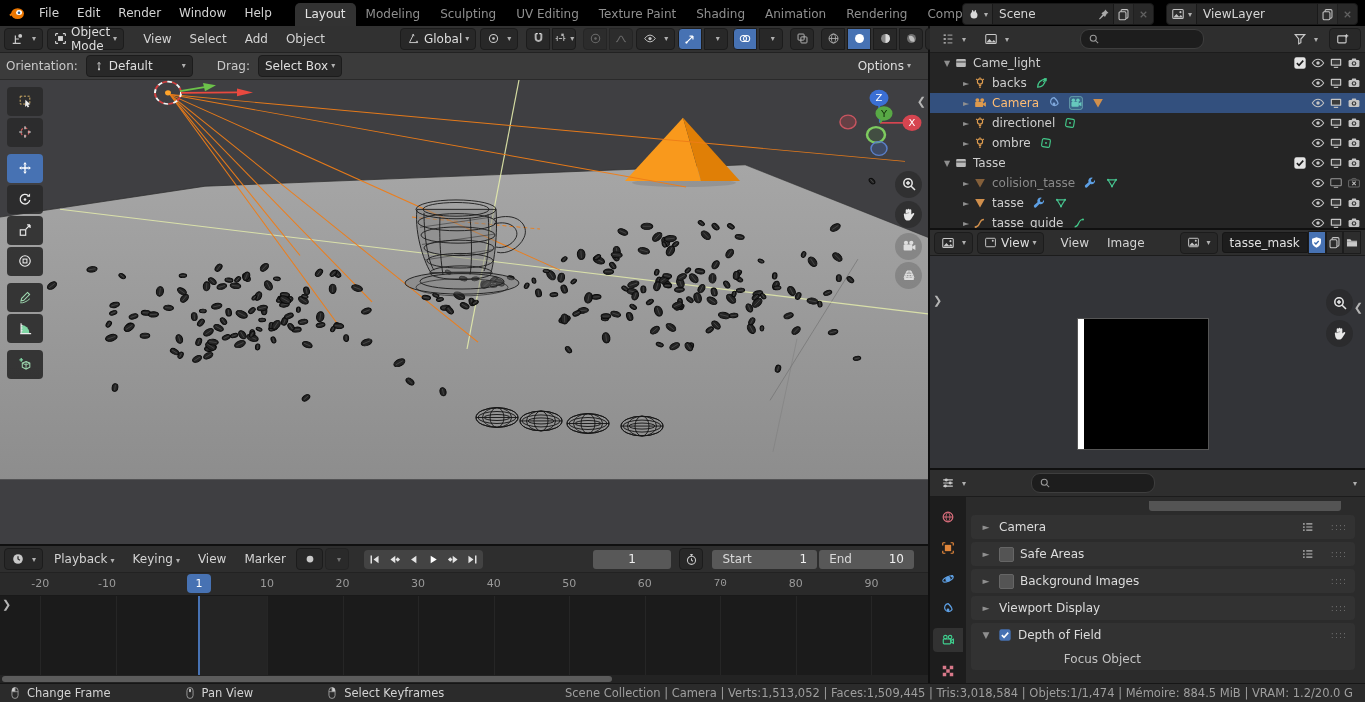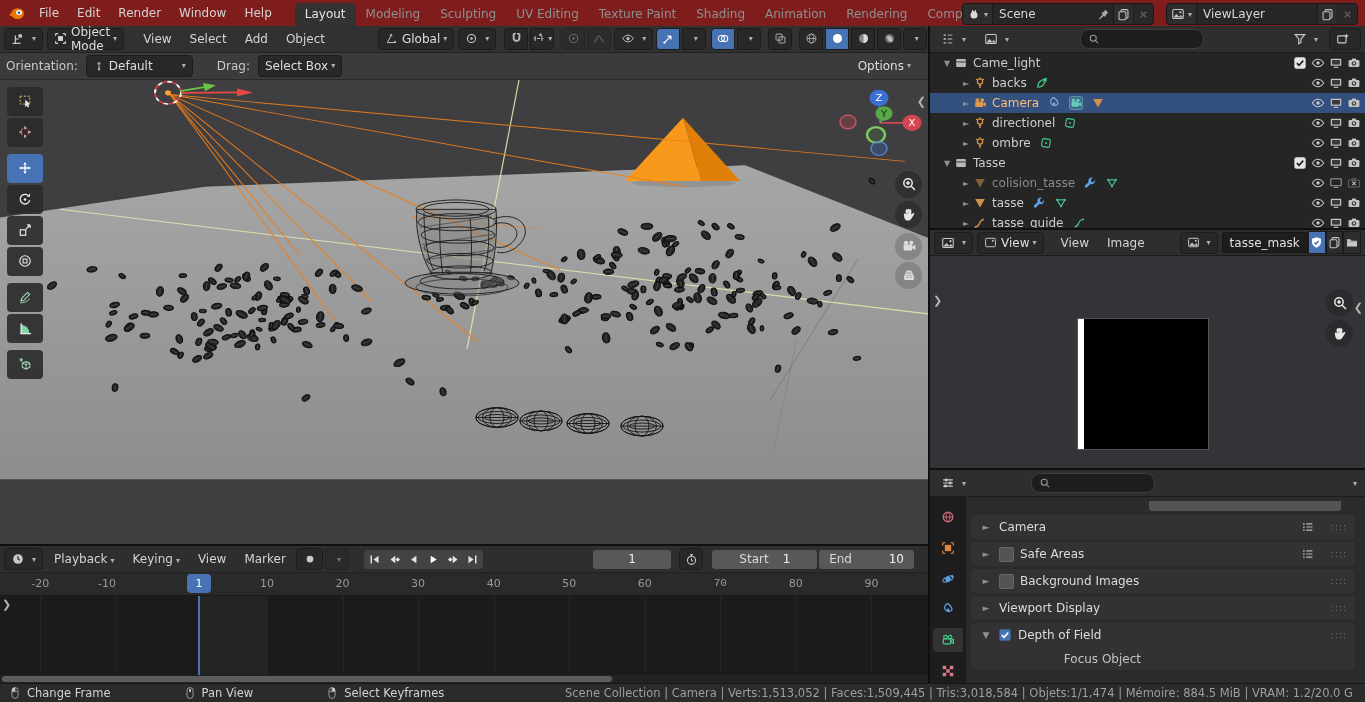--- a/index.html
+++ b/index.html
@@ -2,21 +2,21 @@
 <html><head>
 <meta charset="utf-8">
 <style>
   html,body{margin:0;padding:0;background:#101010;}
   .root{position:relative;width:1365px;height:702px;background:#1d1d1d;
         font-family:"DejaVu Sans","Liberation Sans",sans-serif;font-size:12px;color:#d0d0d0;
         overflow:hidden;user-select:none;}
   .icon{display:inline-flex;align-items:center;justify-content:center;vertical-align:middle;}
   .chevglyph{font-size:8px;color:#b0b0b0;margin-left:3px;}
   
-  .topbar{position:absolute;left:0;top:0;width:1365px;height:26px;background:#7f1d1d;display:flex;align-items:center;}
+  .topbar{position:absolute;left:0;top:0;width:1365px;height:26px;background:#000000;display:flex;align-items:center;}
   .tb-menus{display:flex;align-items:center;margin-left:4px;}
   .menu-item{padding:0 9px;color:#d3d3d3;cursor:default;}
   .ws-tabs{display:flex;align-items:flex-end;height:26px;margin-left:14px;overflow:hidden;width:690px;}
   .ws-tab{padding:4px 10px 5px;color:#8f8f8f;white-space:nowrap;border-radius:5px 5px 0 0;}
   .ws-tab.active{background:#323232;color:#e4e4e4;}
   .id-group{position:absolute;top:3px;height:20px;display:flex;align-items:center;background:#262626;border:1px solid #191919;border-radius:4px;}
   .id-iconbtn{display:flex;align-items:center;padding:0 4px;height:100%;border-right:1px solid #191919;background:#2d2d2d;border-radius:4px 0 0 4px;}
   .id-field{display:flex;align-items:center;padding:0 6px;color:#d6d6d6;}
   .id-btn{display:flex;align-items:center;justify-content:center;width:19px;height:100%;border-left:1px solid #191919;background:#2d2d2d;}
   .id-btn.last{border-radius:0 4px 4px 0;}
@@ -214,21 +214,21 @@
           </span>
           <span>Object Mode</span>
             <span class="chevglyph">▾</span>
         </span>
         <div id="vp-menus" style="display:flex;margin-left:8px">
             <span class="menu-item">View</span>
             <span class="menu-item">Select</span>
             <span class="menu-item">Add</span>
             <span class="menu-item">Object</span>
           </div>
-        <span class="hbtn" style="margin-left:44px">
+        <span class="hbtn" style="margin-left:66px">
           <span class="icon">
             <svg width="13" height="13" viewBox="0 0 16 16">
                 <path d="M3 13L8 3M8 3l-2 1M8 3l.5 2.2M3 13h10M13 13l-2-1.4M13 13l-.6-2.2" stroke="#c9c9c9" stroke-width="1.2" fill="none"></path>
               </svg>
           </span>
           <span>Global</span>
             <span class="chevglyph">▾</span>
         </span>
         <span class="hbtn">
           <span class="icon">
@@ -1591,21 +1591,21 @@
           </div>
           <span class="numfield" style="width:80px;margin-left:110px">
             <span>1</span>
           </span>
           <span class="toggle seg-all" style="margin-left:8px">
             <svg width="13" height="13" viewBox="0 0 16 16">
                 <circle cx="8" cy="9" r="5" fill="none" stroke="#c9c9c9" stroke-width="1.3"></circle>
                 <path d="M8 6.5V9l1.8 1.2M6.5 2h3M8 2v2" stroke="#c9c9c9" stroke-width="1.3" fill="none"></path>
               </svg>
           </span>
-          <span class="numfield" style="width:86px;margin-left:8px;padding:0 10px">
+          <span class="numfield" style="width:86px;margin-left:8px;justify-content:space-between;padding:0 10px">
             <span class="lab">Start</span>
               <span>1</span>
           </span>
           <span class="numfield" style="width:76px;margin-left:2px;margin-right:14px;justify-content:space-between;padding:0 10px">
             <span class="lab">End</span>
               <span>10</span>
           </span>
         </div>
         <div class="tl-ruler" id="tl-ruler">
             <span class="tl-tick" style="left: 40.345px;">-20</span>

